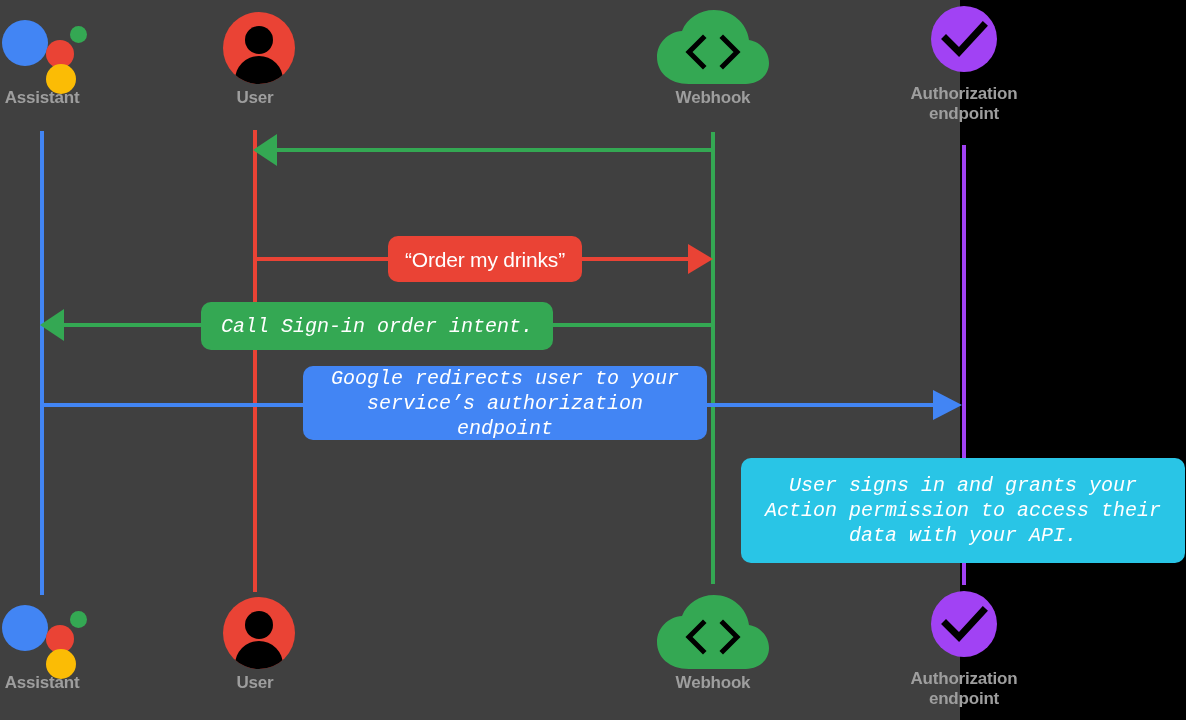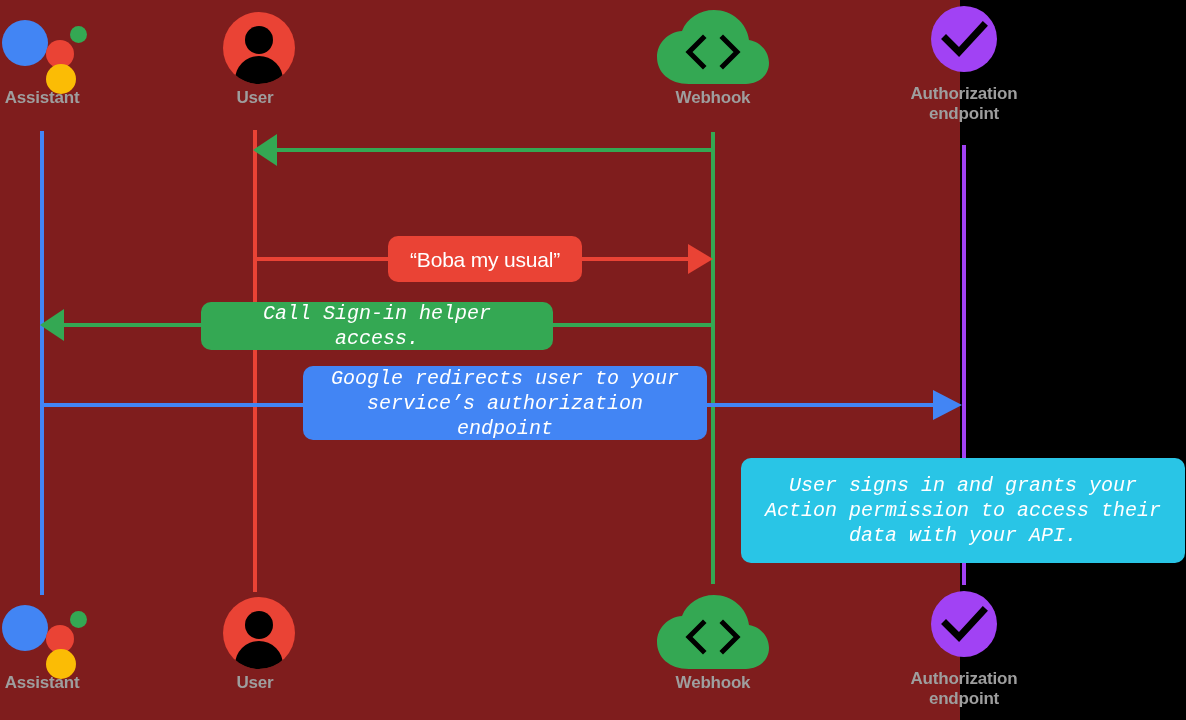--- a/index.html
+++ b/index.html
@@ -6,21 +6,21 @@
   html, body {
     margin: 0; padding: 0;
     background: #000;
     width: 1186px; height: 720px;
     overflow: hidden;
     font-family: "Liberation Sans", sans-serif;
   }
   #stage {
     position: relative;
     width: 960px; height: 720px;
-    background: #7f1d1d;
+    background: #404040;
   }
 
   
   .lifeline {
     position: absolute;
     width: 4px;
     z-index: 1;
   }
 
   
@@ -168,27 +168,27 @@
     <div class="actor-label">Authorization
 endpoint</div>
   </div>
 
   <div class="hline" style="left:275px; top:148px; width:438px; background:#34A853;"></div>
   <div class="arrowhead" style="left:253px; top:134px; border-top:16px solid transparent; border-bottom:16px solid transparent; border-right:24px solid #34A853;"></div>
 
   <div class="hline" style="left:253px; top:257px; width:442px; background:#EA4335;"></div>
   <div class="arrowhead" style="left:688px; top:244px; border-top:15px solid transparent; border-bottom:15px solid transparent; border-left:25px solid #EA4335;"></div>
   <div class="msgbox sans" style="left:388px; top:236px; width:194px; height:46px; background:#EA4335;">
-    <span>“Boba my usual”</span>
+    <span>“Order my drinks”</span>
   </div>
 
   <div class="hline" style="left:62px; top:323px; width:651px; background:#34A853;"></div>
   <div class="arrowhead" style="left:40px; top:309px; border-top:16px solid transparent; border-bottom:16px solid transparent; border-right:24px solid #34A853;"></div>
   <div class="msgbox mono" style="left:201px; top:302px; width:352px; height:48px; background:#34A853;">
-    <span>Call Sign-in helper access.</span>
+    <span>Call Sign-in order intent.</span>
   </div>
 
   <div class="hline" style="left:40px; top:403px; width:898px; background:#4285F4;"></div>
   <div class="arrowhead" style="left:933px; top:390px; border-top:15px solid transparent; border-bottom:15px solid transparent; border-left:29px solid #4285F4;"></div>
   <div class="msgbox mono" style="left:303px; top:366px; width:404px; height:74px; background:#4285F4;">
     <span>Google redirects user to your
 service’s authorization endpoint</span>
   </div>
 
   <div class="msgbox mono" style="left:741px; top:458px; width:444px; height:105px; background:#29C5E6;">

